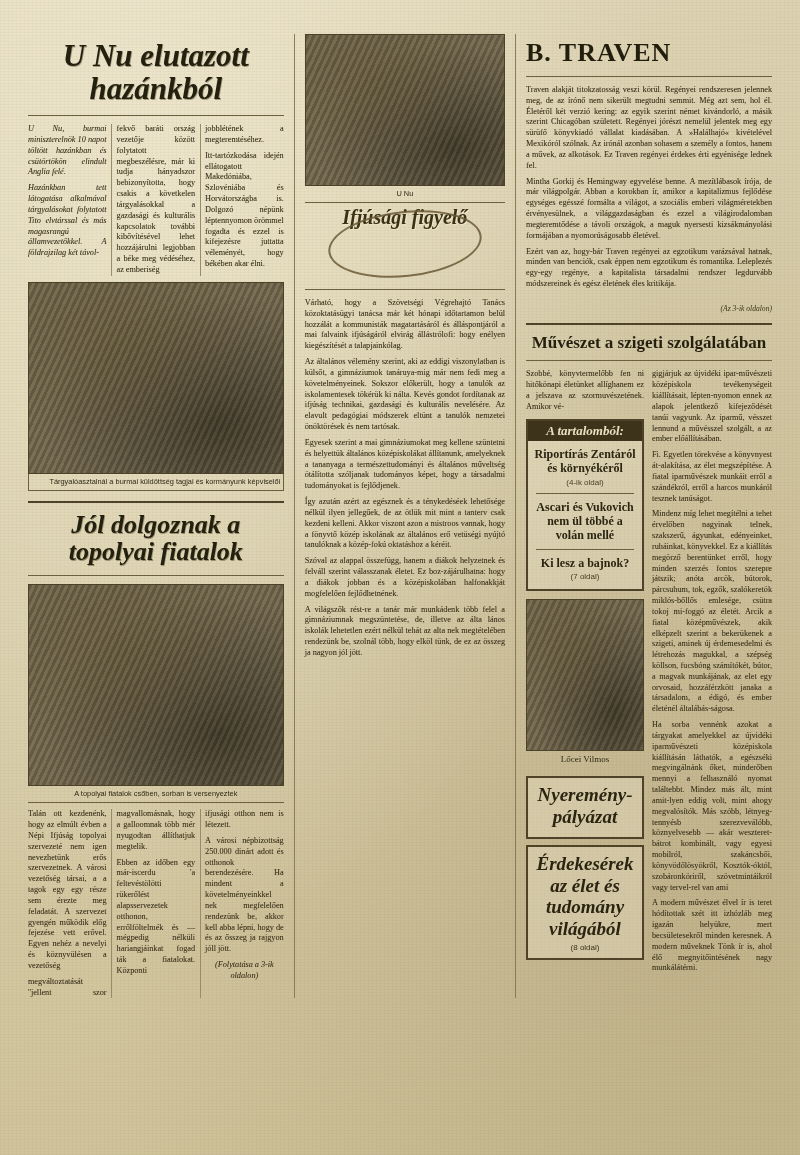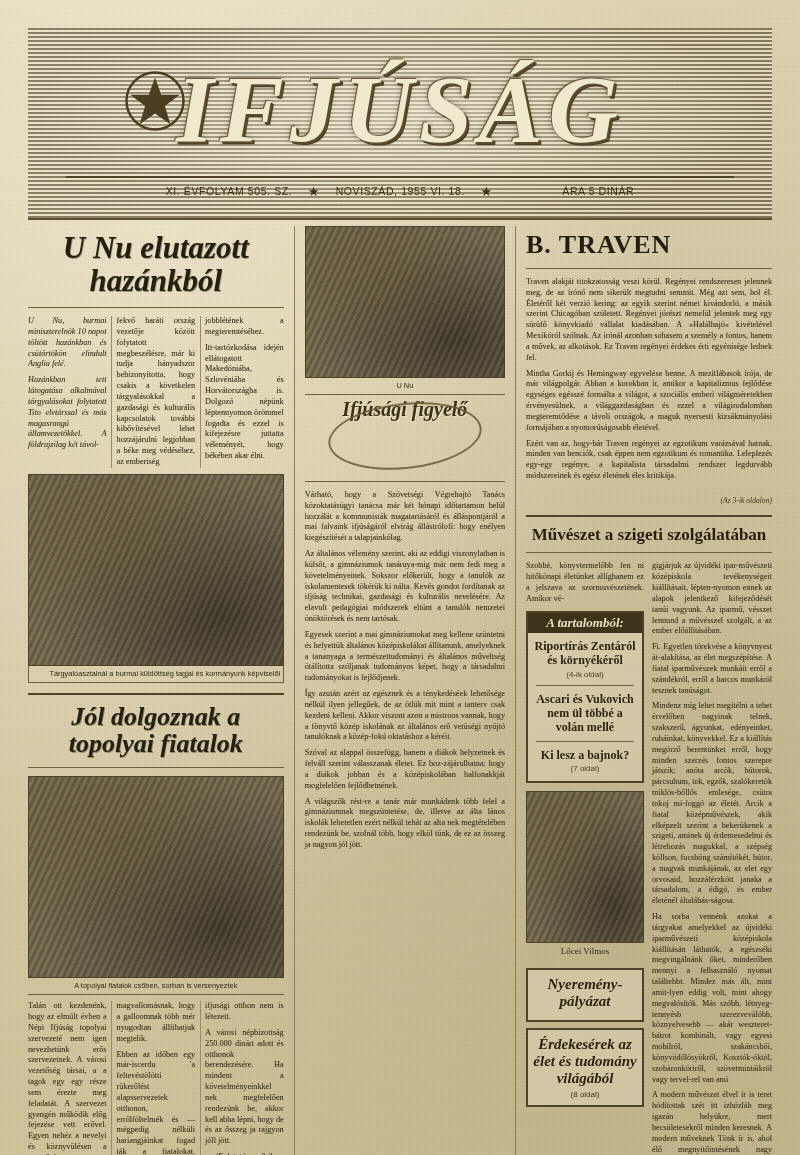--- a/index.html
+++ b/index.html
@@ -119,21 +119,21 @@
     position:absolute;left:50%;top:50%;width:150px;height:62px;transform:translate(-50%,-50%) rotate(-6deg);
     border:2px solid #6a5b36;border-radius:50%;opacity:.85;
   }
 
   .boxad{
     border:2px solid #4e4228;padding:6px 5px;text-align:center;margin:6px 0;
     background:rgba(240,233,208,.35);
   }
   .boxad .t{
     font-family:"Liberation Serif", serif;font-weight:bold;font-style:italic;
-    font-size:15px;line-height:1.15;color:#2a2411;margin-bottom:3px;
+    font-size:19px;line-height:1.15;color:#2a2411;margin-bottom:3px;
   }
   .boxad .s{font-family:"Liberation Sans", sans-serif;font-size:8px;color:#3a3218;}
 
   
   h2.tr{
     font-family:"Liberation Serif", serif;font-weight:bold;font-size:26px;
     text-align:left;letter-spacing:1px;margin:4px 0 8px;color:#221e0e;
   }
   h2.mv{
     font-family:"Liberation Serif", serif;font-size:17px;line-height:1.15;
@@ -162,35 +162,20 @@
     font-family:"Liberation Serif", serif;font-style:italic;font-size:7.6px;text-align:right;color:#3a3218;margin-top:14px;
   }
 </style>
 </head>
 <body>
 
 <div class="page">
   <div class="grain"></div>
   <div class="sheet">
 
-    <div class="masthead">
-      <svg class="star-emblem" viewBox="0 0 100 100">
-        <circle cx="50" cy="50" r="46" fill="none" stroke="#4a3e23" stroke-width="4"></circle>
-        <polygon points="50,12 60,40 90,40 66,58 75,88 50,70 25,88 34,58 10,40 40,40" fill="#4a3e23"></polygon>
-      </svg>
-      <div class="title">IFJÚSÁG</div>
-      <div class="mast-rule"></div>
-      <div class="mast-meta">
-        <span>XI. ÉVFOLYAM 505. SZ.</span>
-        <span class="st">★</span>
-        <span>NOVISZÁD, 1955 VI. 18.</span>
-        <span class="st">★</span>
-        <span class="price">ÁRA 5 DINÁR</span>
-      </div>
-    </div>
 
     <div class="body">
 
       <div class="colA">
         <h1 class="head">U Nu elutazott hazánkból</h1>
         <div class="hr"></div>
 
         <div class="cols3">
           <p class="tx ital first">U Nu, burmai miniszterelnök 10 napot töltött hazánkban és csütörtökön elindult Anglia felé.</p>
           <p class="tx ital">Hazánkban tett látogatása alkalmával tárgyalásokat folytatott Tito elvtárssal és más magasrangú államvezetőkkel. A földrajzilag két távol-</p>

